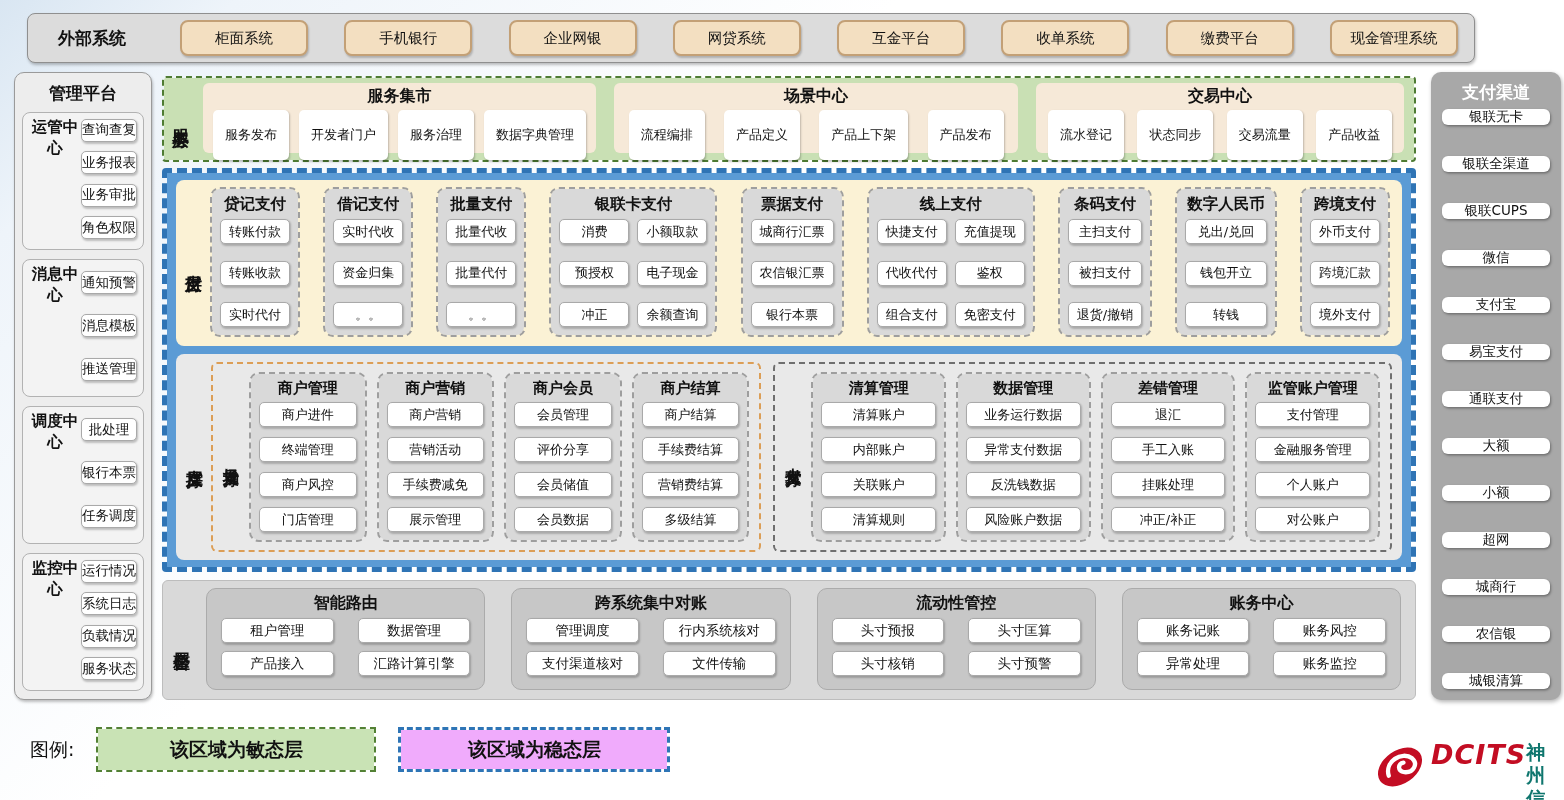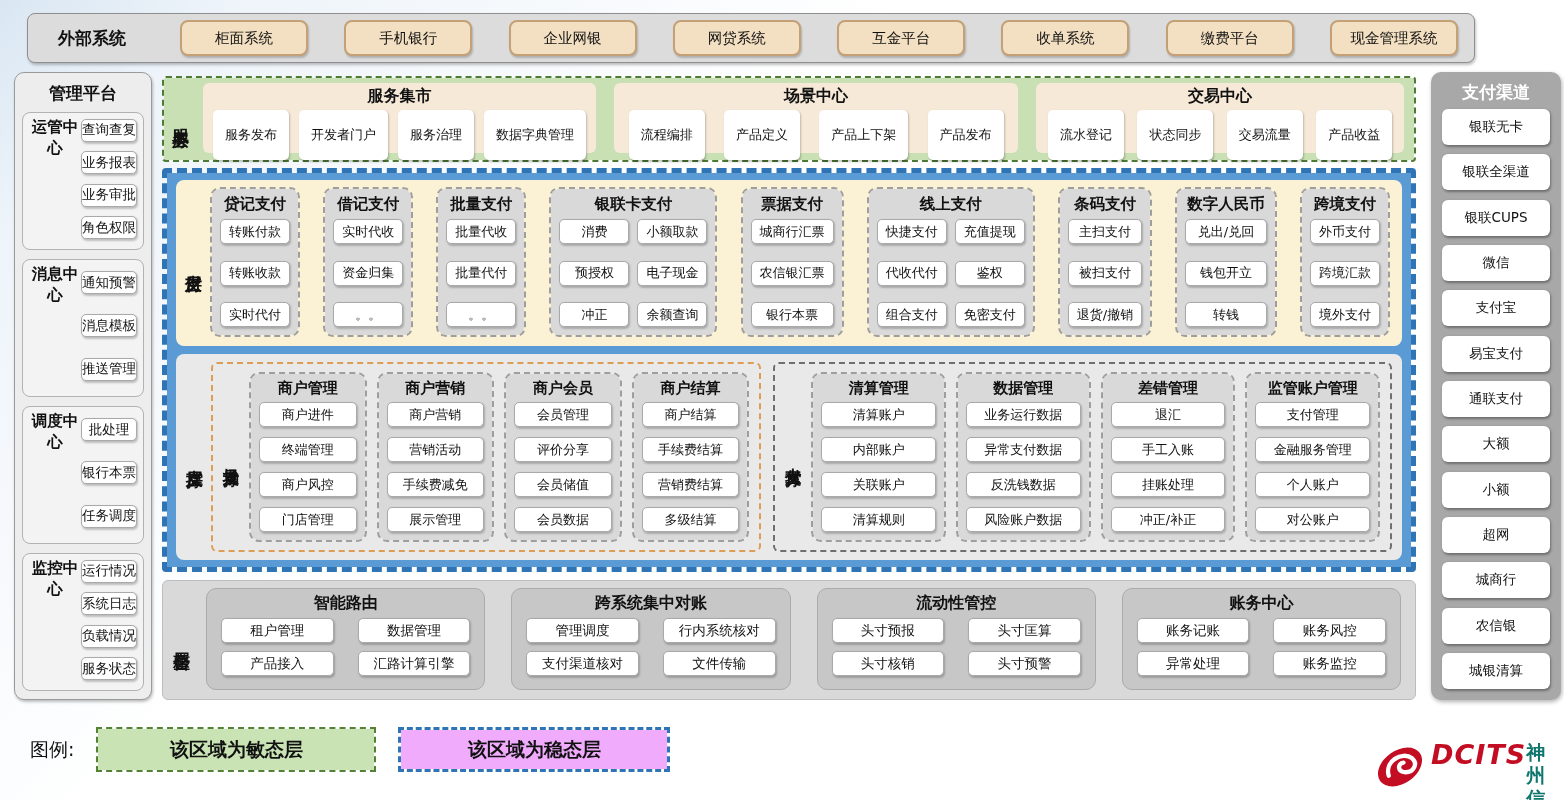--- a/index.html
+++ b/index.html
@@ -52,21 +52,21 @@
   .mgmt-items { flex:1; display:flex; flex-direction:column; justify-content:space-around; gap:4px; }
   .mgmt-item { height:23px; font-size:13.5px; }
   
   #right-sidebar {
     position:absolute; left:1431px; top:72px; width:130px; height:628px;
     background:#a8a8a8; border-radius:10px; padding:9px 11px 11px;
     display:flex; flex-direction:column; box-shadow:1px 2px 4px rgba(0,0,0,.3);
   }
   #right-sidebar .channels-title { color:#fff; font-weight:bold; font-size:17px; text-align:center; margin-bottom:5px; }
   #payment-channel-list { flex:1; display:flex; flex-direction:column; justify-content:space-between; }
-  .channel-btn { height:36px; border-radius:6px; font-size:13.5px; border:none; box-shadow:1px 1.5px 2.5px rgba(0,0,0,.35); }
+  .channel-btn { height:16px; border-radius:6px; font-size:13.5px; border:none; box-shadow:1px 1.5px 2.5px rgba(0,0,0,.35); }
   
   #service-layer {
     position:absolute; left:162px; top:76px; width:1254px; height:86px;
     background:#c9e0b4; background-clip:padding-box; border:2px dashed #4e7b33;
     border-radius:4px; display:flex; gap:14px; padding:5px 10px 7px 8px;
   }
   #service-layer .v-label { font-size:17px; letter-spacing:2px; }
   #service-groups { flex:1; display:flex; gap:18px; }
   .svc-group { background:#f6e9d8; border-radius:6px; padding:2px 10px 7px; display:flex; flex-direction:column; }
   .svc-g0 { flex:1 1 0; } .svc-g1 { flex:1.16 1 0; } .svc-g2 { flex:1.05 1 0; }

